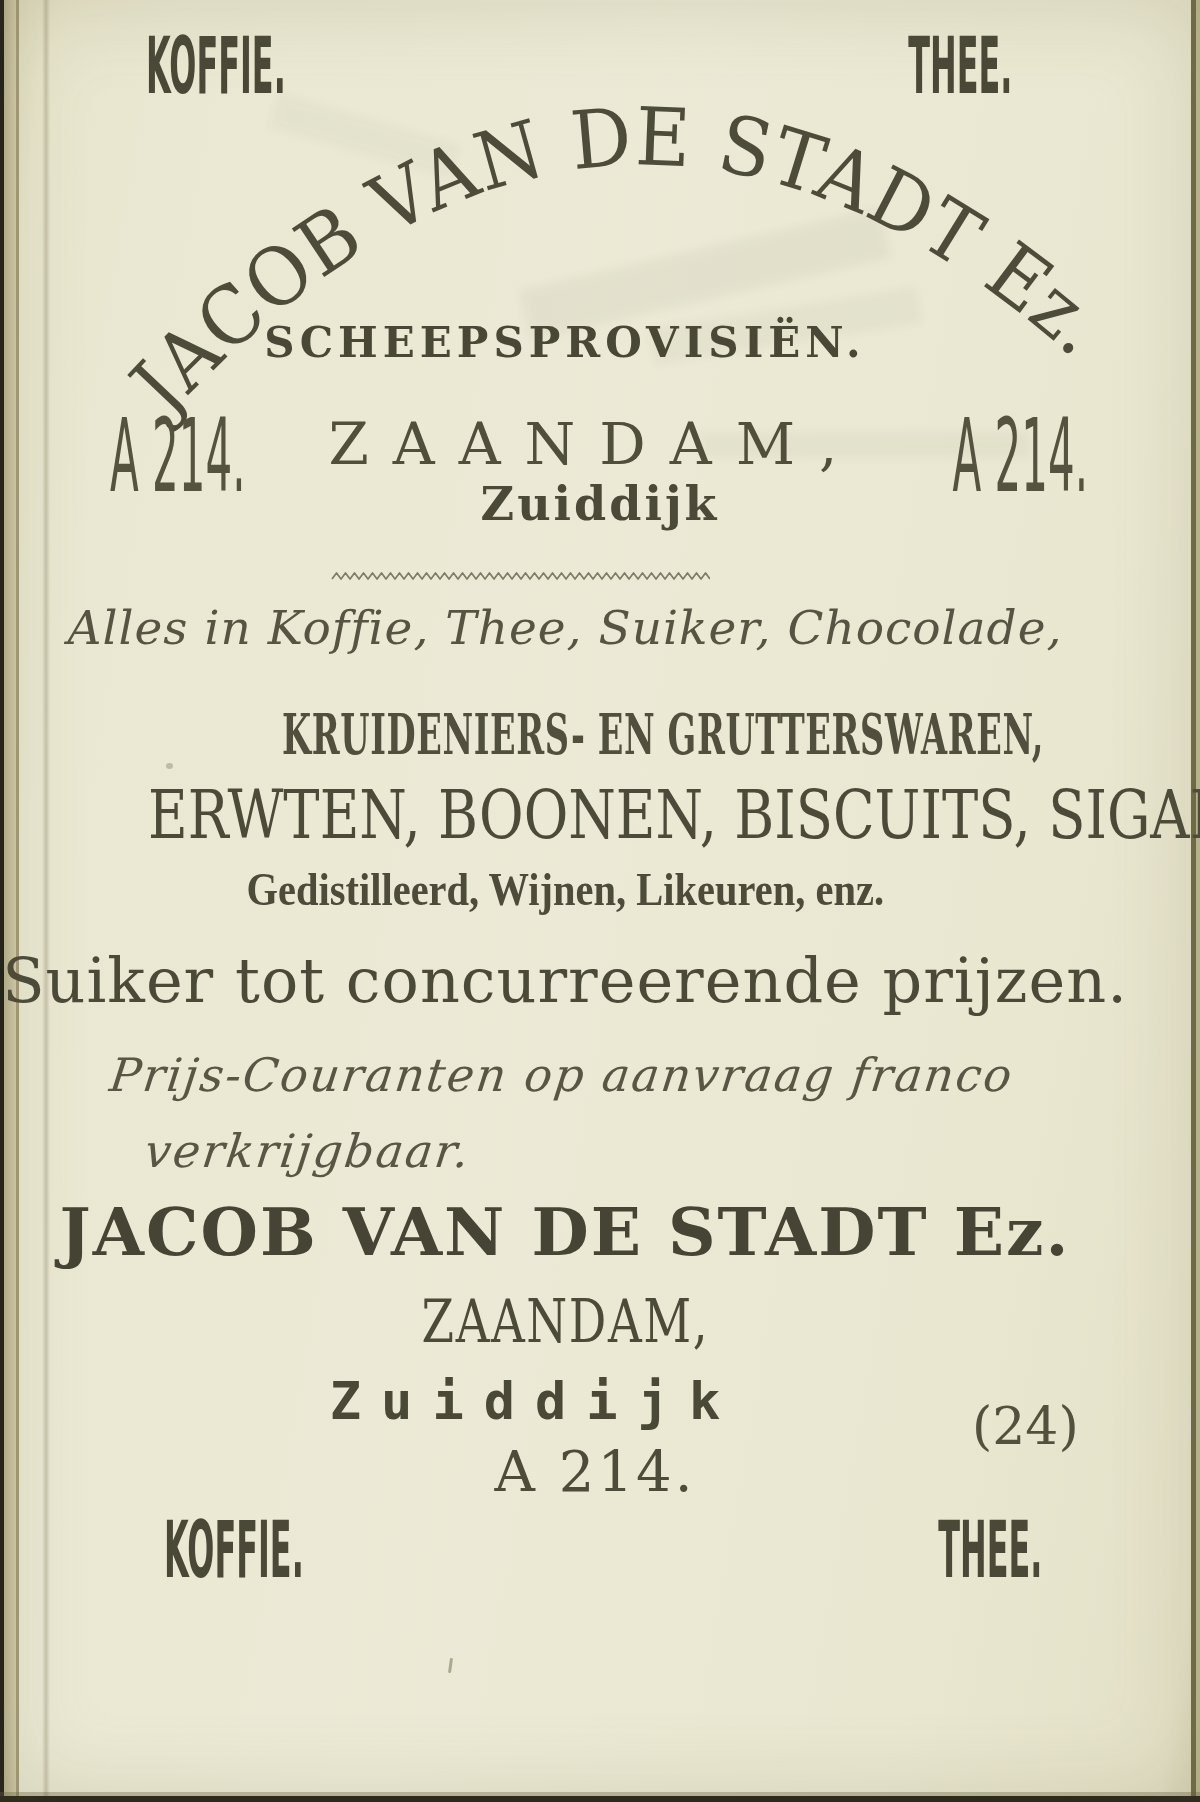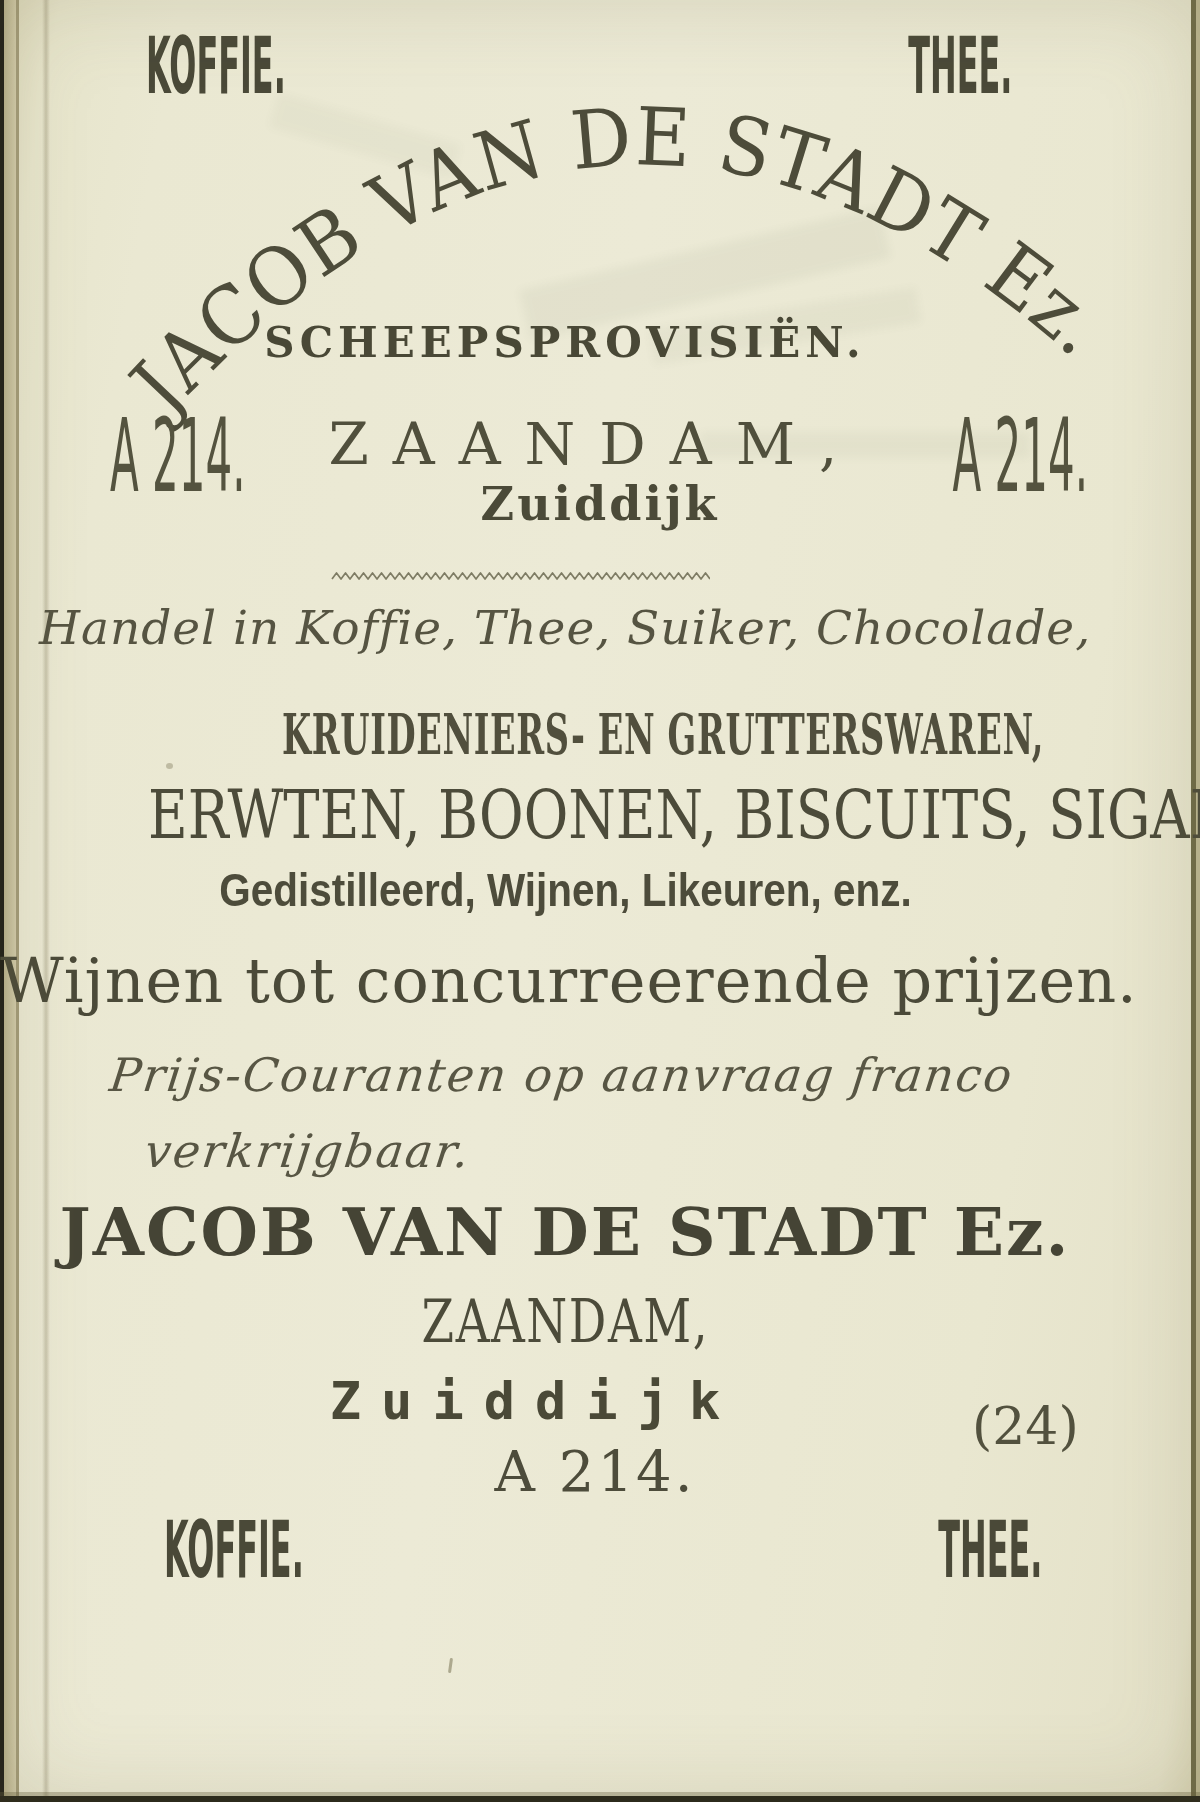--- a/index.html
+++ b/index.html
@@ -53,21 +53,21 @@
   .zaandam1{top:415px;width:1190px;font-size:58px;letter-spacing:24px;color:#504f3c;}
   .zuiddijk1{top:481px;width:1200px;font-size:46px;font-weight:bold;letter-spacing:3px;color:#4b4a38;}
   
   .wavy{position:absolute;left:330px;top:568px;width:380px;height:16px;}
   
   .fraktur{top:604px;font-size:47px;font-style:italic;letter-spacing:1px;color:#565442;}
   .kruideniers{top:706px;font-size:56px;font-weight:bold;color:#514f3d;margin-left:28px;}
   .kruideniers .cond{transform:scaleX(.6);letter-spacing:1px;}
   .erwten{top:781px;font-size:68px;color:#4c4b3a;}
   .erwten .cond{transform:scaleX(.8);}
-  .gedistilleerd{top:867px;font-family:Liberation Sans, sans-serif;font-weight:bold;font-size:46px;color:#4d4c3b;}
+  .gedistilleerd{top:867px;font-family:Liberation Serif, serif;font-weight:bold;font-size:46px;color:#4d4c3b;}
   .gedistilleerd .cond{transform:scaleX(.88);letter-spacing:0px;}
   .alles{top:950px;font-size:62px;color:#4b4a39;letter-spacing:1px;}
   .script1{top:1052px;font-size:46px;font-style:italic;letter-spacing:2px;color:#585644;}
   .script1 .cond{transform:skewX(-7deg);}
   .script2{top:1128px;width:auto;left:148px;text-align:left;font-size:46px;font-style:italic;letter-spacing:2px;color:#585644;position:absolute;line-height:1;white-space:nowrap;}
   .script2 .cond{transform:skewX(-7deg);}
   .jacob2{top:1199px;font-size:66px;font-weight:bold;letter-spacing:2px;color:#454435;}
   .zaandam2{top:1291px;font-size:60px;color:#4c4b3a;}
   .zaandam2 .cond{transform:scaleX(.78);letter-spacing:2px;}
   .zuiddijk2{top:1375px;width:1070px;font-family:"DejaVu Sans Mono", monospace;font-weight:bold;font-size:52px;letter-spacing:20px;color:#4a4937;}
@@ -111,25 +111,25 @@
 
   <div class="sideA left"><span class="sq">A 214.</span></div>
   <div class="sideA right"><span class="sq">A 214.</span></div>
   <div class="line zaandam1">ZAANDAM,</div>
   <div class="line zuiddijk1">Zuiddijk</div>
 
   <svg class="wavy" viewBox="0 0 380 16">
     <path id="zigzagPath" d="M2 11 l4.5 -6 l4.5 6 l4.5 -6 l4.5 6 l4.5 -6 l4.5 6 l4.5 -6 l4.5 6 l4.5 -6 l4.5 6 l4.5 -6 l4.5 6 l4.5 -6 l4.5 6 l4.5 -6 l4.5 6 l4.5 -6 l4.5 6 l4.5 -6 l4.5 6 l4.5 -6 l4.5 6 l4.5 -6 l4.5 6 l4.5 -6 l4.5 6 l4.5 -6 l4.5 6 l4.5 -6 l4.5 6 l4.5 -6 l4.5 6 l4.5 -6 l4.5 6 l4.5 -6 l4.5 6 l4.5 -6 l4.5 6 l4.5 -6 l4.5 6 l4.5 -6 l4.5 6 l4.5 -6 l4.5 6 l4.5 -6 l4.5 6 l4.5 -6 l4.5 6 l4.5 -6 l4.5 6 l4.5 -6 l4.5 6 l4.5 -6 l4.5 6 l4.5 -6 l4.5 6 l4.5 -6 l4.5 6 l4.5 -6 l4.5 6 l4.5 -6 l4.5 6 l4.5 -6 l4.5 6 l4.5 -6 l4.5 6 l4.5 -6 l4.5 6 l4.5 -6 l4.5 6 l4.5 -6 l4.5 6 l4.5 -6 l4.5 6 l4.5 -6 l4.5 6 l4.5 -6 l4.5 6 l4.5 -6 l4.5 6 l4.5 -6 l4.5 6 l4.5 -6 l4.5 6" fill="none" stroke="#6b6950" stroke-width="1.7" stroke-linejoin="round" opacity="0.85"></path>
   </svg>
 
-  <div class="line fraktur">Handel in Koffie, Thee, Suiker, Chocolade,</div>
+  <div class="line fraktur">Alles in Koffie, Thee, Suiker, Chocolade,</div>
   <div class="line kruideniers"><span class="cond">KRUIDENIERS- EN GRUTTERSWAREN,</span></div>
   <div class="line erwten"><span class="cond">ERWTEN, BOONEN, BISCUITS, SIGAREN,</span></div>
   <div class="line gedistilleerd"><span class="cond">Gedistilleerd, Wijnen, Likeuren, enz.</span></div>
-  <div class="line alles">Wijnen tot concurreerende prijzen.</div>
+  <div class="line alles">Suiker tot concurreerende prijzen.</div>
   <div class="line script1"><span class="cond">Prijs-Couranten op aanvraag franco</span></div>
   <div class="script2"><span class="cond">verkrijgbaar.</span></div>
 
   <div class="line jacob2">JACOB VAN DE STADT Ez.</div>
   <div class="line zaandam2"><span class="cond">ZAANDAM,</span></div>
   <div class="line zuiddijk2">Zuiddijk</div>
   <div class="pageref">(24)</div>
   <div class="line a214-footer">A 214.</div>
 
   <div class="shade-overlay"></div>

